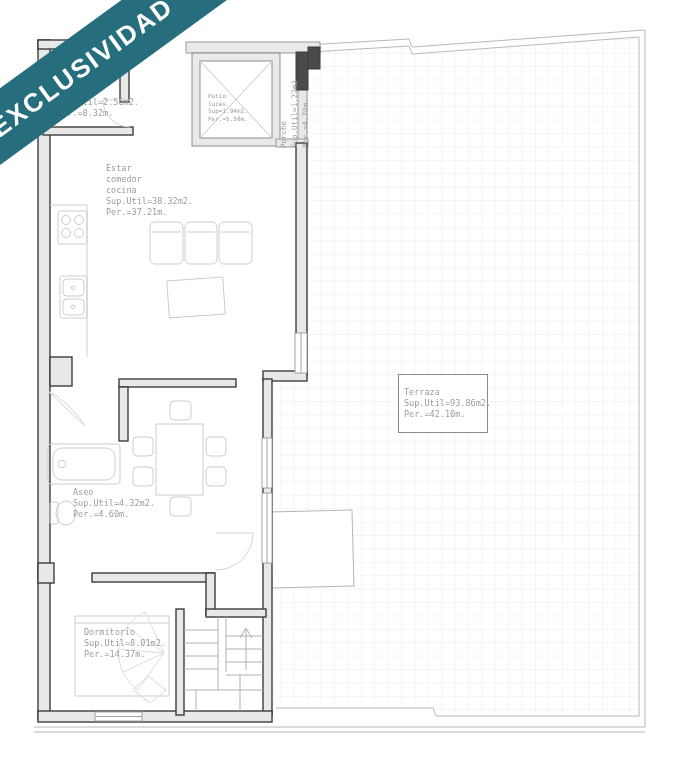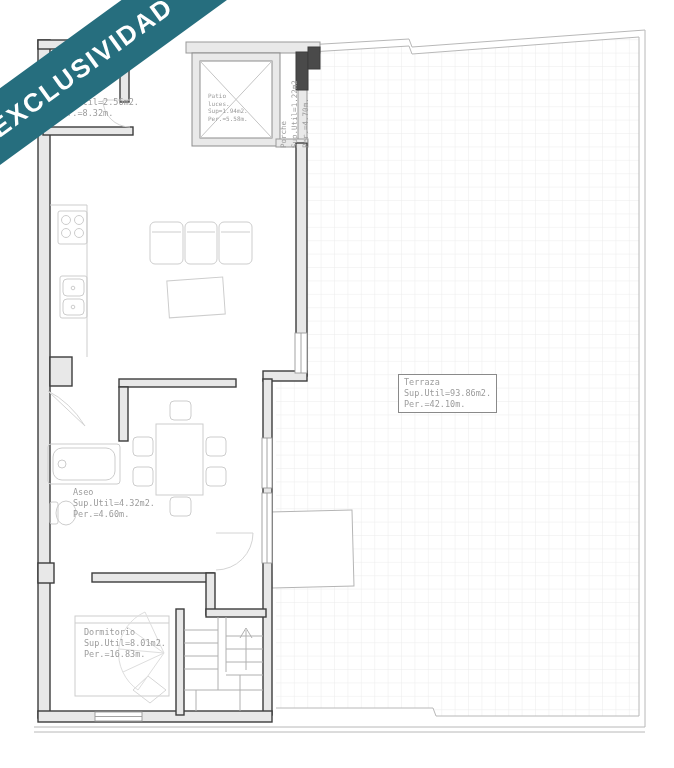--- a/index.html
+++ b/index.html
@@ -4,22 +4,22 @@
 <style>
   html,body{margin:0;padding:0;background:#fff;}
   .stage{position:relative;width:674px;height:768px;background:#fff;overflow:hidden;
          font-family:"DejaVu Sans Mono","Liberation Mono",monospace;}
   svg{position:absolute;left:0;top:0;}
   .lbl{position:absolute;color:#9c9c9c;font-size:8.5px;line-height:1.3;
        white-space:pre-line;letter-spacing:0px;}
   .lbl-tiny{font-size:6px;line-height:1.25;}
   .lbl-porche{left:279px;top:148px;width:100px;transform:rotate(-90deg);
               transform-origin:0 0;font-size:7.5px;line-height:1.45;}
-  .lbl-terraza{left:398px;top:374px;width:99px;background:#fff;
-               border:1px solid #8a8a8a;padding:2px 5px;box-sizing:border-box;}
+  .lbl-terraza{left:398px;top:374px;width:90px;background:#fff;
+               border:1px solid #8a8a8a;padding:12px 5px;box-sizing:border-box;}
   .banner{position:absolute;left:-88px;top:36px;width:340px;height:62px;
           background:#266e7e;transform:rotate(-36deg);z-index:20;
           display:flex;align-items:center;justify-content:center;}
   .banner span{color:#fff;font-family:"Liberation Sans","DejaVu Sans",sans-serif;
                font-weight:bold;font-size:26px;letter-spacing:2px;}
 </style>
 </head>
 <body>
 
 <div class="stage">
@@ -165,27 +165,32 @@
 
 <div class="lbl" style="left:57px;top:97px;">Sup.Util=2.56m2.
 Per.=8.32m.</div>
 <div class="lbl lbl-tiny" style="left:208px;top:92px;">Patio
 luces.
 Sup=1.94m2.
 Per.=5.58m.</div>
 <div class="lbl lbl-porche">Porche
 Sup.Util=1.22m2
 Per.=4.70m.</div>
+<div class="lbl" style="left:106px;top:163px;">Estar
+comedor
+cocina
+Sup.Util=38.32m2.
+Per.=37.21m.</div>
 <div class="lbl lbl-terraza">Terraza
 Sup.Util=93.86m2.
 Per.=42.10m.</div>
 <div class="lbl" style="left:73px;top:487px;">Aseo
 Sup.Util=4.32m2.
 Per.=4.60m.</div>
 <div class="lbl" style="left:84px;top:627px;">Dormitorio
 Sup.Util=8.01m2.
-Per.=16.83m.</div>
+Per.=14.37m.</div>
 
 <div class="banner">
   <span>EXCLUSIVIDAD</span>
 </div>
 
 </div>
 
 </body></html>

